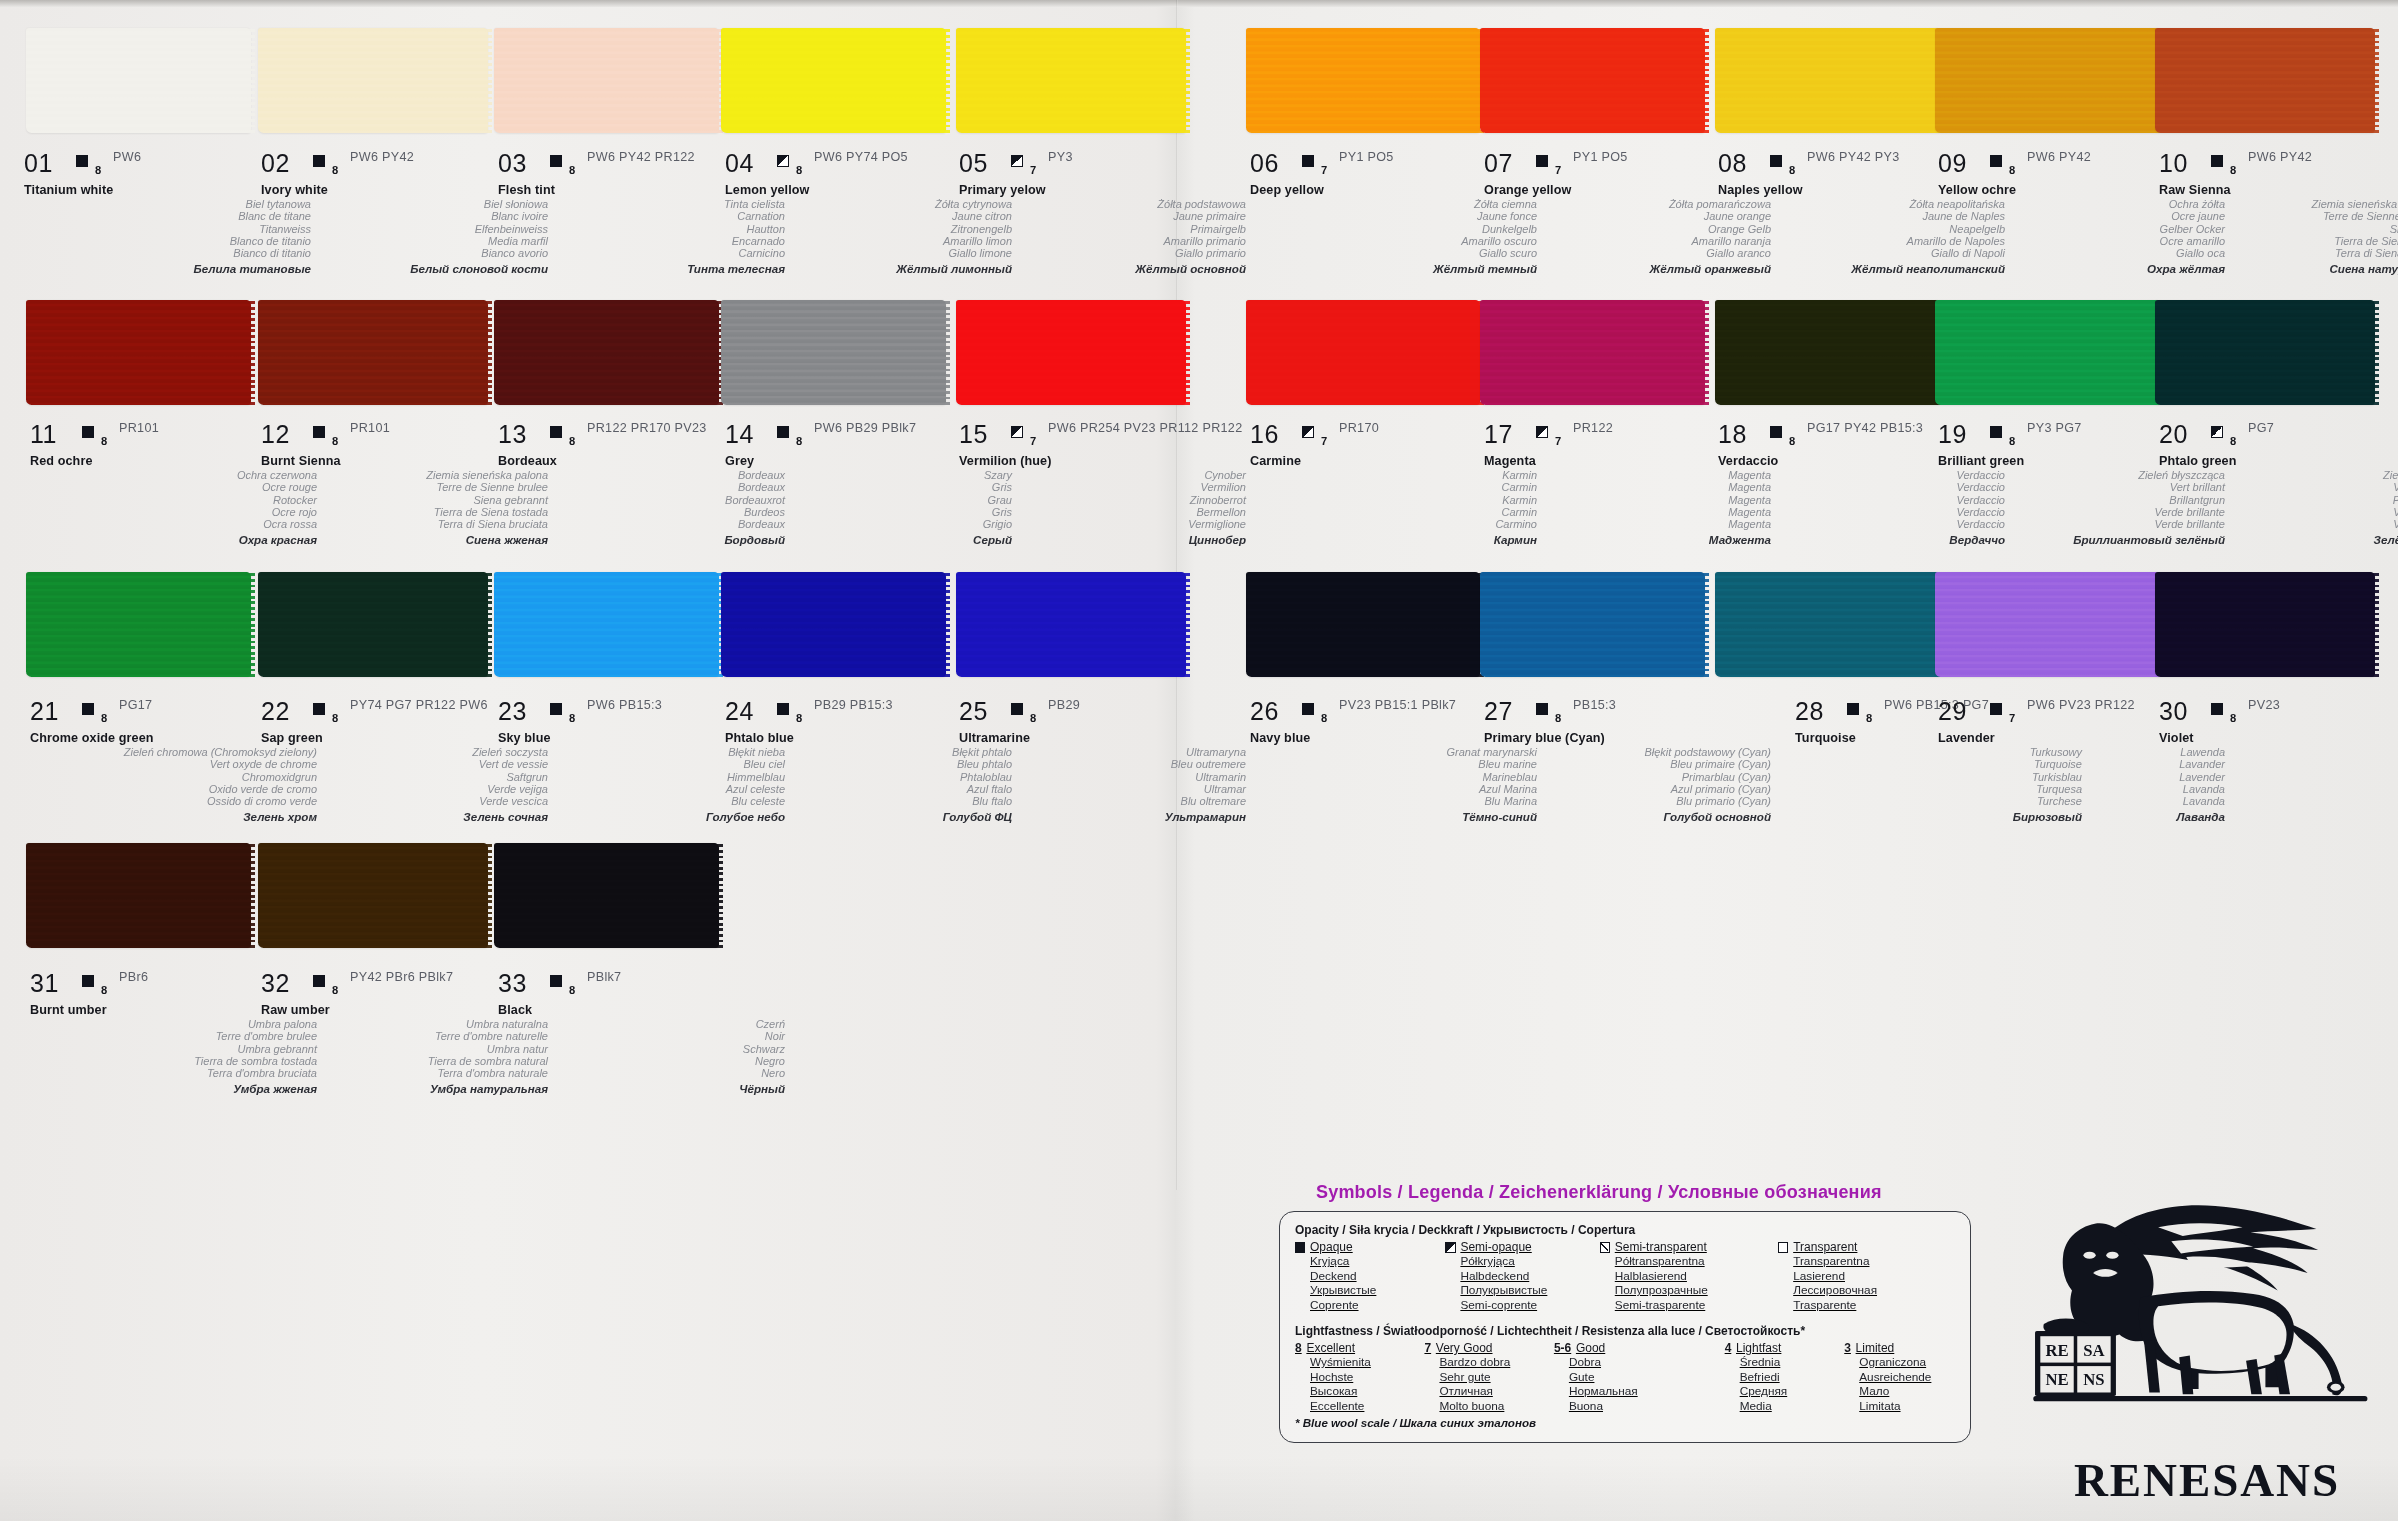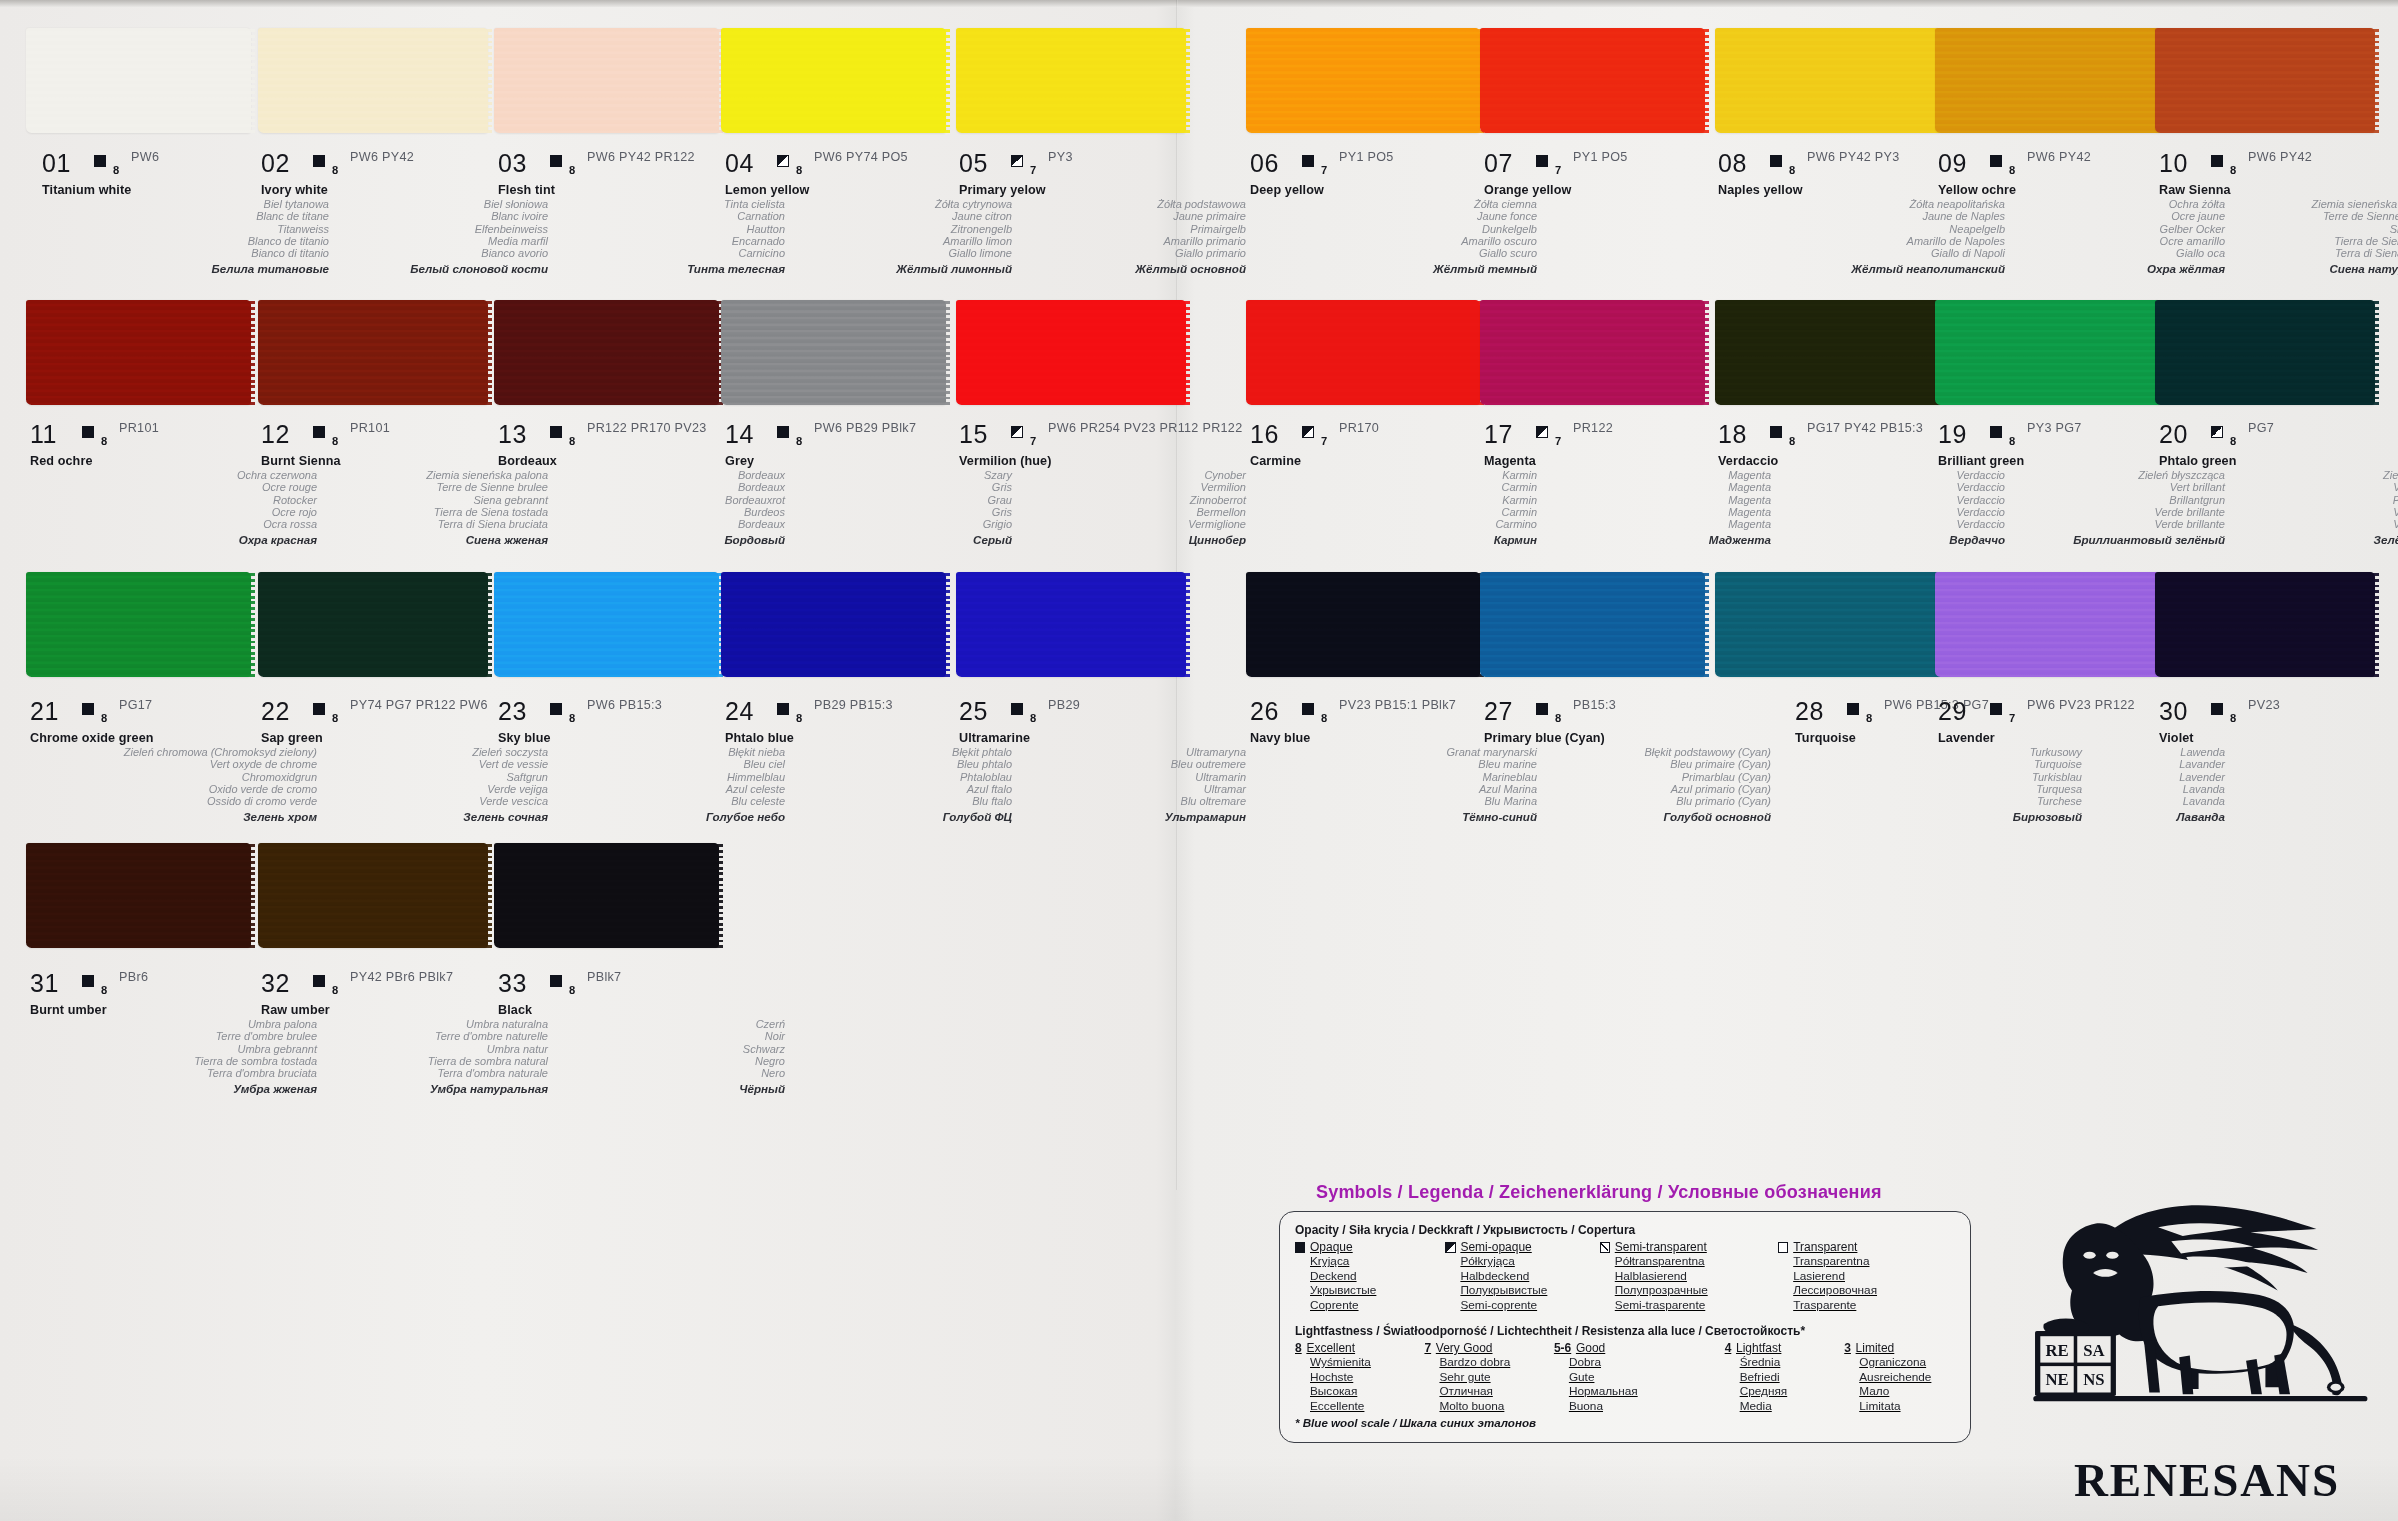--- a/index.html
+++ b/index.html
@@ -104,21 +104,21 @@
 </style>
 </head>
 <body>
 
 <div id="sheet"></div>
 <div id="topedge"></div>
 <div id="fold"></div>
 
 <div class="grid" id="grid">
     <div class="swatch" style="left: 26px; top: 28px; width: 225px; background: rgb(242, 241, 236);"></div>
-    <div class="cell" style="left: 42px; top: 153px;">
+    <div class="cell" style="left: 24px; top: 153px;">
       <div class="hdr">
         <span class="num">01</span>
         <span class="sym opaque"></span>
         <span class="lf">8</span>
         <span class="pig">PW6</span>
       </div>
       <div class="en">Titanium white</div>
       <div class="langs">
         <div>Biel tytanowa</div>
         <div>Blanc de titane</div>
@@ -220,20 +220,28 @@
     </div>
     <div class="swatch" style="left: 1480px; top: 28px; width: 225px; background: rgb(238, 40, 16);"></div>
     <div class="cell" style="left: 1484px; top: 153px;">
       <div class="hdr">
         <span class="num">07</span>
         <span class="sym opaque"></span>
         <span class="lf">7</span>
         <span class="pig">PY1 PO5</span>
       </div>
       <div class="en">Orange yellow</div>
+      <div class="langs">
+        <div>Żółta pomarańczowa</div>
+        <div>Jaune orange</div>
+        <div>Orange Gelb</div>
+        <div>Amarillo naranja</div>
+        <div>Giallo aranco</div>
+        <div class="ru">Жёлтый оранжевый</div>
+      </div>
     </div>
     <div class="swatch" style="left: 1715px; top: 28px; width: 225px; background: rgb(241, 204, 24);"></div>
     <div class="cell" style="left: 1718px; top: 153px;">
       <div class="hdr">
         <span class="num">08</span>
         <span class="sym opaque"></span>
         <span class="lf">8</span>
         <span class="pig">PW6 PY42 PY3</span>
       </div>
       <div class="en">Naples yellow</div>

